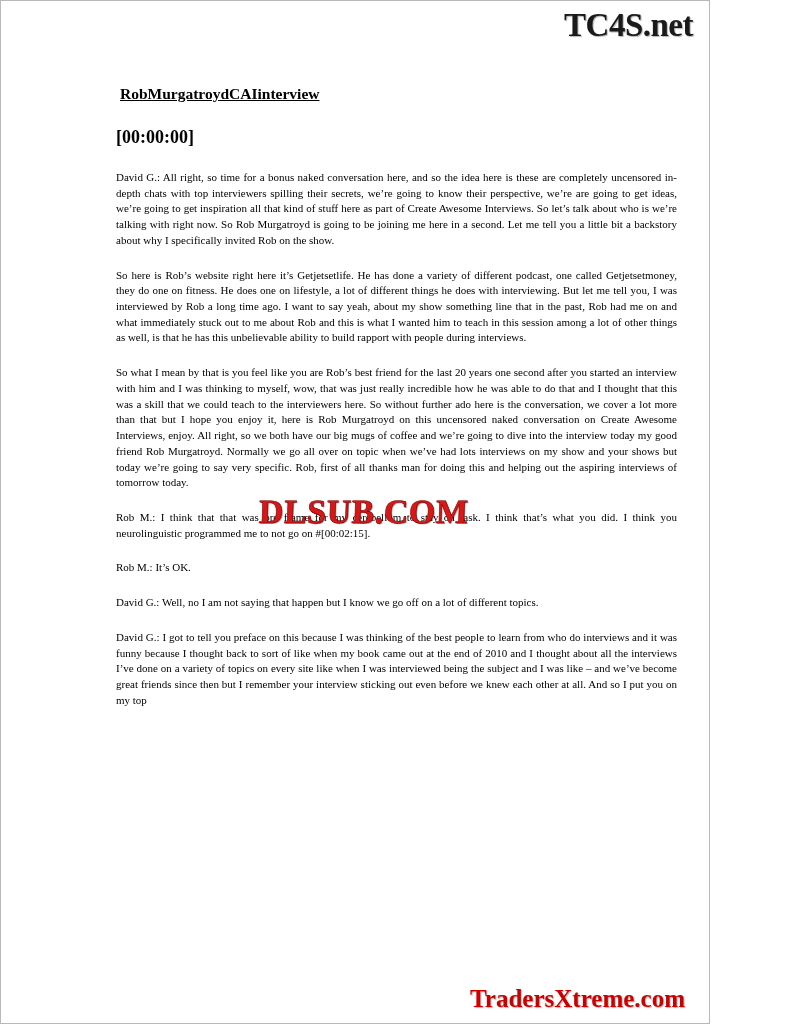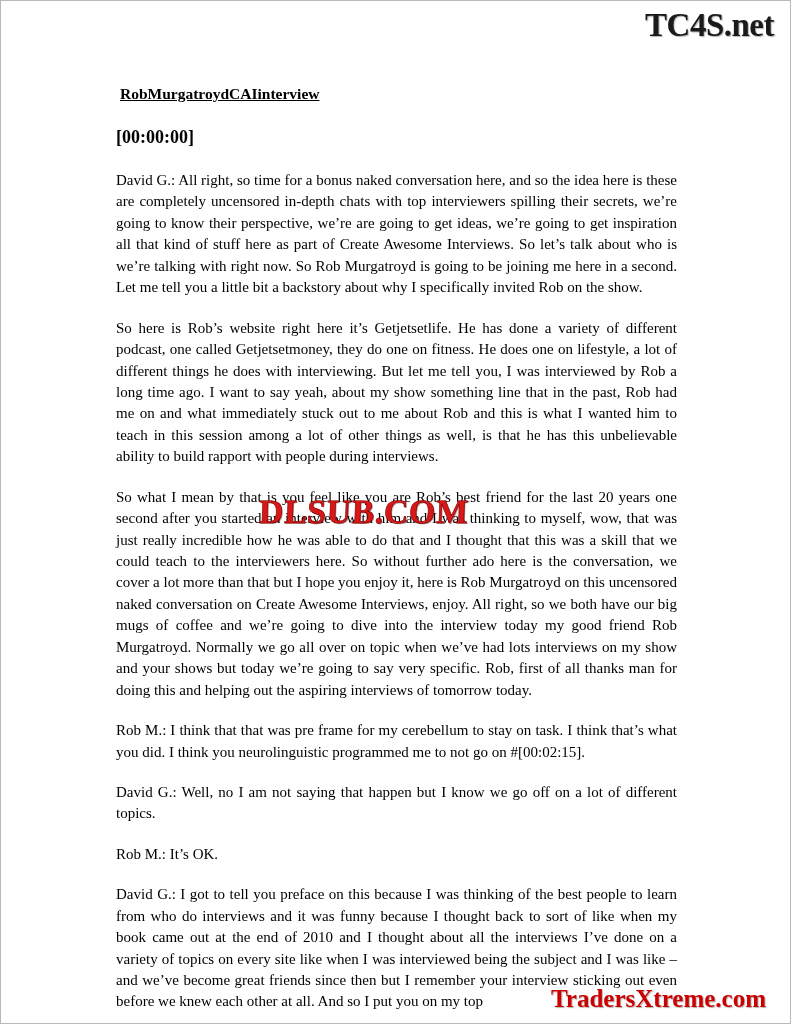--- a/index.html
+++ b/index.html
@@ -10,21 +10,21 @@
   body {
     width: 791px;
     height: 1024px;
     position: relative;
     font-family: "Liberation Serif", serif;
     overflow: hidden;
   }
   .page {
     position: absolute;
     left: 0; top: 0;
-    width: 791px;
+    width: 710px;
     height: 1024px;
     background: #ffffff;
     border: 1px solid #b8b8b8;
     box-sizing: border-box;
   }
   .header-watermark {
     position: absolute;
     top: 6px;
     right: 16px;
     font-family: "Liberation Serif", serif;
@@ -74,21 +74,21 @@
     color: #000;
   }
   .timestamp {
     font-weight: bold;
     font-size: 18px;
     margin: 0 0 22px 0;
     color: #000;
   }
   p.para {
     margin: 0 0 19px 0;
-    font-size: 15px;
+    font-size: 11px;
     line-height: 1.43;
     text-align: justify;
     color: #000;
     hyphens: none;
   }
   p.para:last-child { margin-bottom: 16px; }
 </style>
 </head>
 <body>
 
@@ -97,21 +97,21 @@
   <div class="header-watermark">TC4S.net</div>
 
   <div class="content">
     <div class="doc-title">RobMurgatroydCAIinterview</div>
     <div class="timestamp">[00:00:00]</div>
 
     <p class="para">David G.: All right, so time for a bonus naked conversation here, and so the idea here is these are completely uncensored in-depth chats with top interviewers spilling their secrets, we’re going to know their perspective, we’re are going to get ideas, we’re going to get inspiration all that kind of stuff here as part of Create Awesome Interviews. So let’s talk about who is we’re talking with right now. So Rob Murgatroyd is going to be joining me here in a second. Let me tell you a little bit a backstory about why I specifically invited Rob on the show.</p>
     <p class="para">So here is Rob’s website right here it’s Getjetsetlife. He has done a variety of different podcast, one called Getjetsetmoney, they do one on fitness. He does one on lifestyle, a lot of different things he does with interviewing. But let me tell you, I was interviewed by Rob a long time ago. I want to say yeah, about my show something line that in the past, Rob had me on and what immediately stuck out to me about Rob and this is what I wanted him to teach in this session among a lot of other things as well, is that he has this unbelievable ability to build rapport with people during interviews.</p>
     <p class="para">So what I mean by that is you feel like you are Rob’s best friend for the last 20 years one second after you started an interview with him and I was thinking to myself, wow, that was just really incredible how he was able to do that and I thought that this was a skill that we could teach to the interviewers here. So without further ado here is the conversation, we cover a lot more than that but I hope you enjoy it, here is Rob Murgatroyd on this uncensored naked conversation on Create Awesome Interviews, enjoy. All right, so we both have our big mugs of coffee and we’re going to dive into the interview today my good friend Rob Murgatroyd. Normally we go all over on topic when we’ve had lots interviews on my show and your shows but today we’re going to say very specific. Rob, first of all thanks man for doing this and helping out the aspiring interviews of tomorrow today.</p>
     <p class="para">Rob M.: I think that that was pre frame for my cerebellum to stay on task. I think that’s what you did. I think you neurolinguistic programmed me to not go on #[00:02:15].</p>
+    <p class="para">Rob M.: It’s OK.</p>
     <p class="para">David G.: Well, no I am not saying that happen but I know we go off on a lot of different topics.</p>
-    <p class="para">Rob M.: It’s OK.</p>
     <p class="para">David G.: I got to tell you preface on this because I was thinking of the best people to learn from who do interviews and it was funny because I thought back to sort of like when my book came out at the end of 2010 and I thought about all the interviews I’ve done on a variety of topics on every site like when I was interviewed being the subject and I was like – and we’ve become great friends since then but I remember your interview sticking out even before we knew each other at all. And so I put you on my top</p>
   </div>
 
   <div class="center-watermark">DLSUB.COM</div>
   <div class="footer-watermark">TradersXtreme.com</div>
 
 </div>
 
 </body></html>

